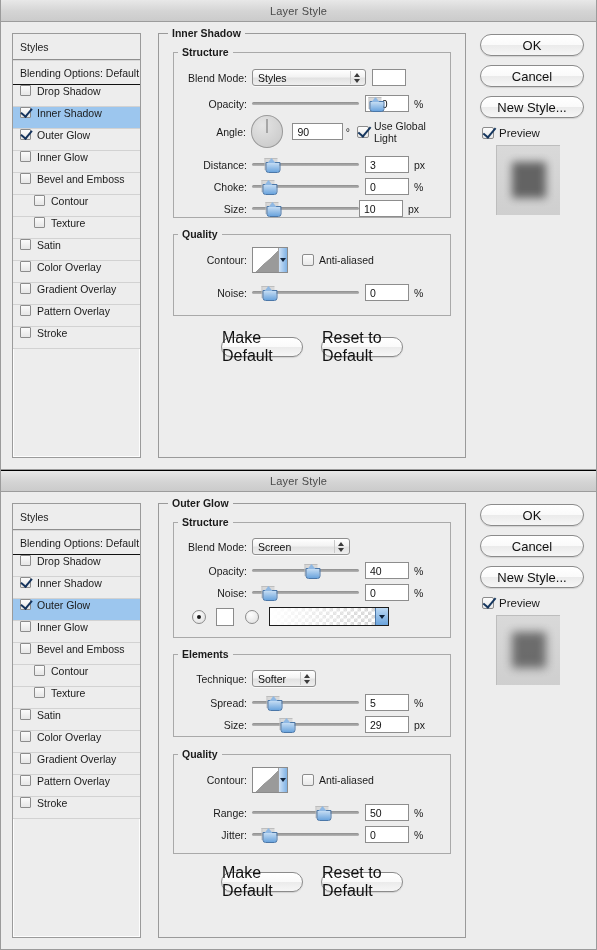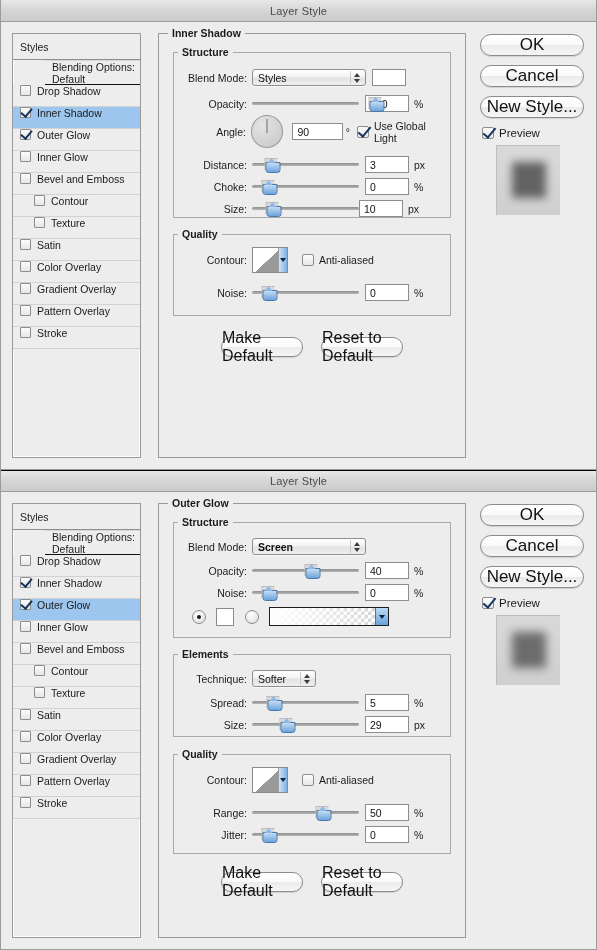--- a/index.html
+++ b/index.html
@@ -55,21 +55,20 @@
     padding-left: 7px; font-size: 10.5px; color: #1c1c1c;
     border-bottom: 1px solid #8e8e8e;
     background: #ededed;
   }
   .styles-blend {
     height: 25px; display: flex; align-items: center;
     padding-left: 7px; font-size: 10.5px; color: #1c1c1c;
     border-top: 1px solid #d8d8d8;
     border-bottom: 1px solid #111;
     background: #ededed;
-    margin-left: 32px;
   }
   .fx-row {
     height: 22px; display: flex; 
     padding-left: 7px; font-size: 10.5px; color: #1a1a1a;
     border-bottom: 1px solid #d2d2d2;
     background: #ededed;
   }
   .fx-row.indent { padding-left: 21px; }
   .fx-row.sel { background: #9cc6ee; }
   .fx-row .cbox {
@@ -248,21 +247,21 @@
     border: 1px solid #8b8b8b; border-radius: 11px;
     background: linear-gradient(to bottom,#ffffff 0%,#fafafa 48%,#ebebeb 52%,#f6f6f6 100%);
     font-size: 16px; color: #111;
     display: flex; align-items: center; justify-content: center;
     box-shadow: 0 1px 1px rgba(0,0,0,.12);
     cursor: default;
   }
 
   
   .right-col { position: absolute; right: 12px; top: 12px; width: 104px; }
-  .right-col .cap { height: 22px; margin-bottom: 9px; font-size: 17px; }
+  .right-col .cap { height: 22px; margin-bottom: 9px; font-size: 13px; }
   .preview-row { display: flex; align-items: center; margin: 4px 0 6px 2px; font-size: 11.5px; }
   .thumb {
     width: 64px; height: 70px; margin-left: 16px;
     background: linear-gradient(to bottom,#d9d9d9,#cfcfcf);
     border-top: 1px solid #bdbdbd; border-left: 1px solid #bdbdbd;
     position: relative;
   }
   .thumb .blob {
     position: absolute; left: 15px; top: 16px; width: 34px; height: 36px;
     background: #5a5a5a;
@@ -526,21 +525,21 @@
       </div>
 
       <div class="main-panel">
         <span class="outer-fx-label">Outer Glow</span>
 
         <div class="group" style="position:absolute; left:14px; top:18px; right:14px; height:116px;">
           <span class="glabel">Structure</span>
 
           <div class="row" style="position:absolute; left:9px; top:14px;">
             <span class="lbl" style="width:69px;">Blend Mode:</span>
-            <span class="popup" style="width:114px;font-weight:bold;">
+            <span class="popup" style="width:98px;">
               <span>Screen</span>
               <span class="arrows">
                   <i class="up"></i>
                   <i class="dn"></i>
                 </span>
             </span>
           </div>
 
           <div class="row" style="position:absolute; left:9px; top:38px;">
             <span class="lbl" style="width:69px;">Opacity:</span>

